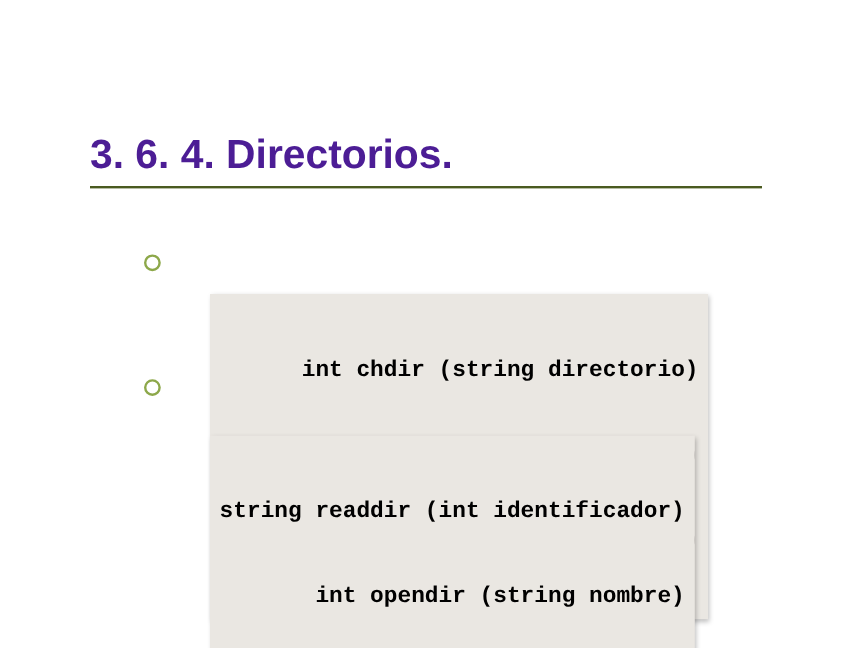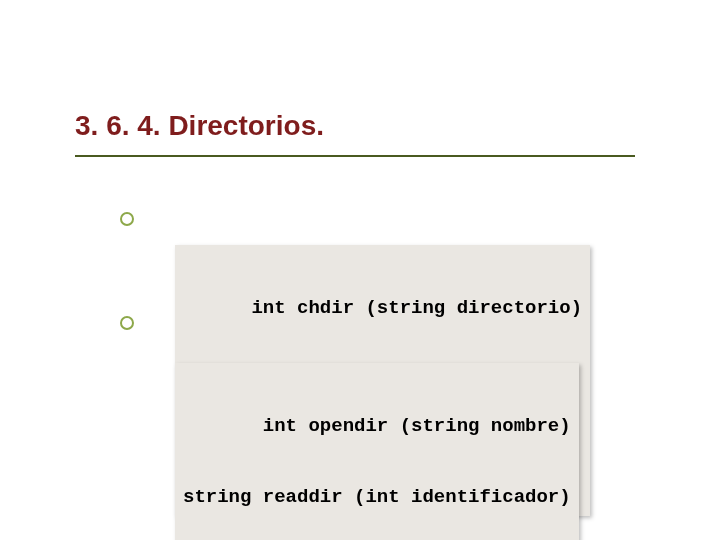--- a/index.html
+++ b/index.html
@@ -14,23 +14,23 @@
   .slide {
     position: relative;
     width: 720px;
     height: 540px;
     box-sizing: border-box;
   }
   .title {
     position: absolute;
     left: 75px;
     top: 110px;
-    font-size: 28px;
+    font-size: 34px;
     font-weight: bold;
-    color: #7f1d1d;
+    color: #4c1d95;
   }
   .rule {
     position: absolute;
     left: 75px;
     top: 155px;
     width: 560px;
     height: 2px;
     background: #4a5a20;
   }
   .bullet {
@@ -72,18 +72,18 @@
   <div class="bullet b1"></div>
   <div class="bullet b2"></div>
 
   <div class="codebox c1">
     <span class="codeline">int chdir (string directorio)</span>
     <span class="codeline">int mkdir (string nombre, int modo)</span>
     <span class="codeline">int rmdir (string nombre)</span>
   </div>
 
   <div class="codebox c2">
+    <span class="codeline">string readdir (int identificador)</span>
     <span class="codeline">int opendir (string nombre)</span>
-    <span class="codeline">string readdir (int identificador)</span>
     
   </div>
 
 </div>
 
 </body></html>

